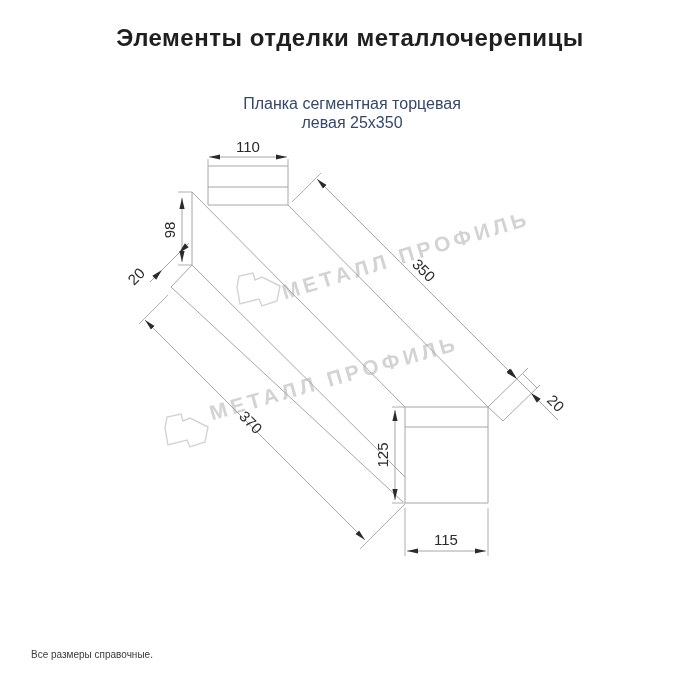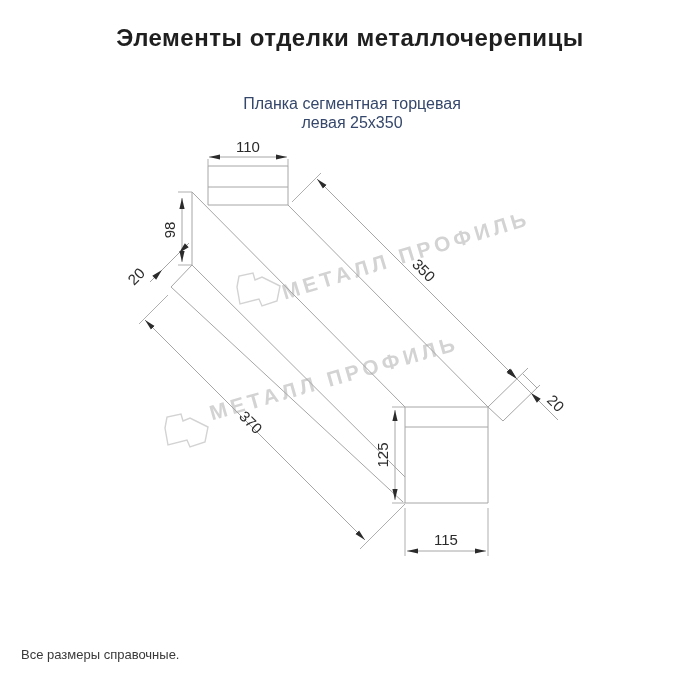--- a/index.html
+++ b/index.html
@@ -17,21 +17,21 @@
   }
   .page-title{
     position:absolute;top:24px;left:0;width:700px;text-align:center;
     font-size:24px;font-weight:bold;color:var(--c-title);letter-spacing:0.5px;
   }
   .subtitle{
     position:absolute;top:94px;left:0;width:704px;text-align:center;
     font-size:16px;color:var(--c-subtitle);line-height:19px;font-weight:400;
   }
   .footer{
-    position:absolute;left:21px;top:646px;font-size:13px;color:var(--c-footer);
+    position:absolute;left:31px;top:646px;font-size:10px;color:var(--c-footer);
     line-height:17px;
   }
   svg text{
     font-family:"Liberation Sans",sans-serif;font-size:15px;fill:var(--c-dim);
   }
   svg text.wm{
     font-size:21px;font-weight:600;fill:var(--c-watermark);letter-spacing:4px;
   }
   .part{stroke:var(--c-line);stroke-width:1;fill:none;}
   .dimline{stroke:var(--c-line);stroke-width:1;fill:none;}

